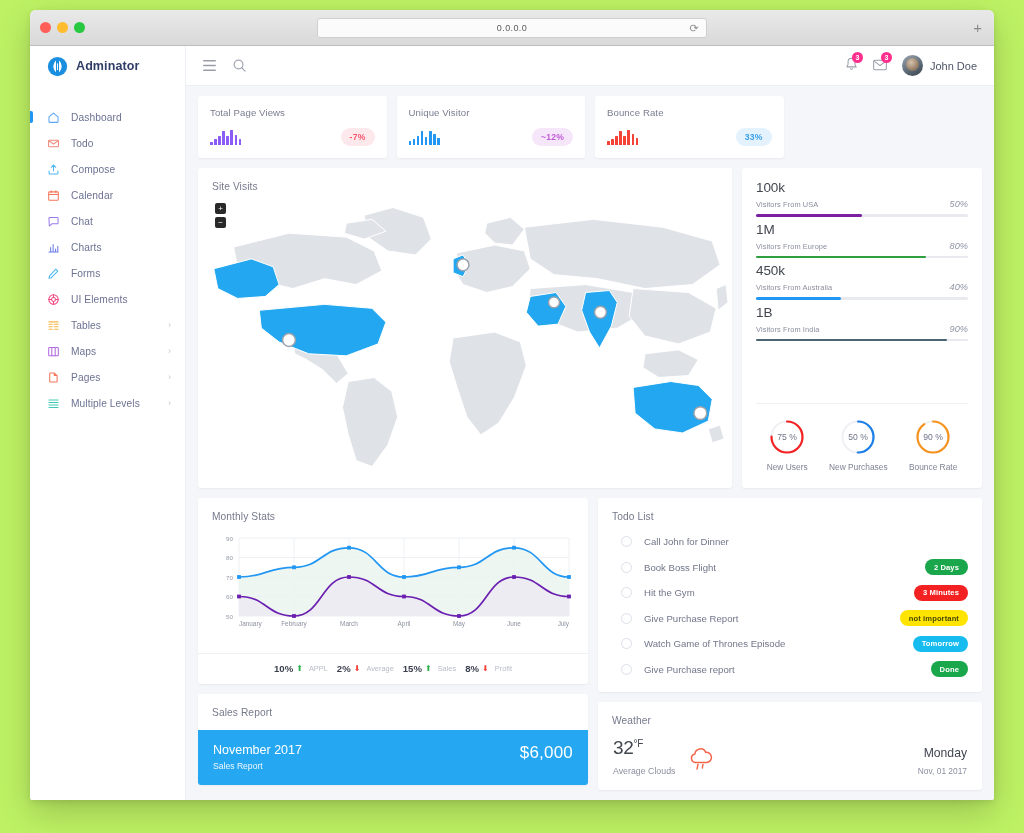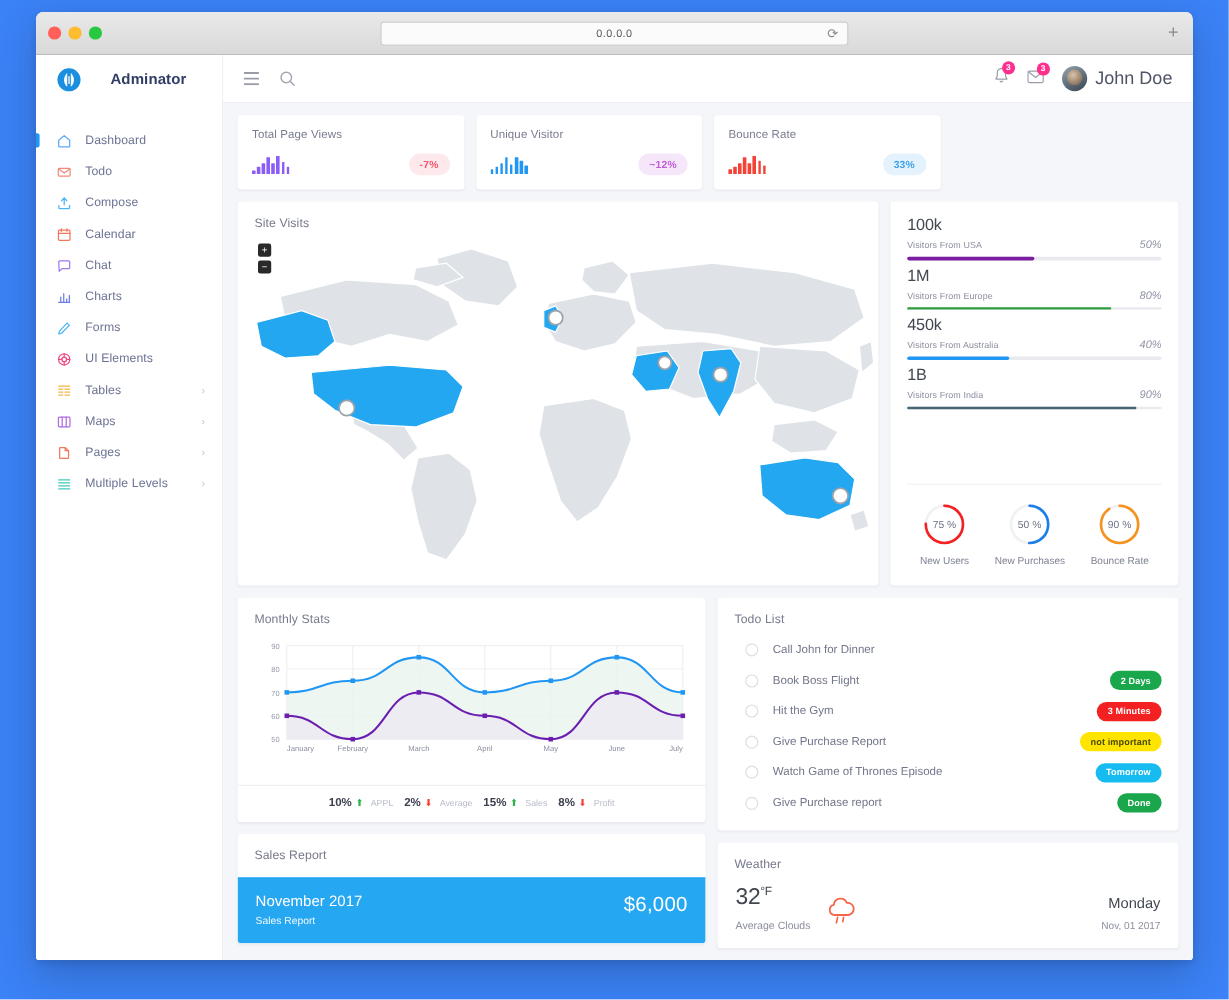--- a/index.html
+++ b/index.html
@@ -2,21 +2,21 @@
 <html><head>
 <meta charset="utf-8">
 <style>
   * { box-sizing: border-box; margin: 0; padding: 0; }
   html, body {
     width: 1024px; height: 833px;
     background: #f4f4f4;
     font-family: "Liberation Sans", sans-serif;
     overflow: hidden;
   }
-  .desktop { position: relative; width: 1024px; height: 833px; background: #3b82f6; }
+  .desktop { position: relative; width: 1024px; height: 833px; background: #bef264; }
 
   
   .browser {
     position: absolute; left: 30px; top: 10px;
     width: 964px; height: 790px;
     background: #fff;
     border-radius: 6px 6px 3px 3px;
     box-shadow: 0 12px 34px rgba(0,0,0,.20), 0 2px 6px rgba(0,0,0,.10);
     overflow: hidden;
   }
@@ -35,21 +35,21 @@
     display: flex; align-items: center; justify-content: center;
     font-size: 9px; color: #5b5b5b; letter-spacing: .4px;
   }
   .reload { position: absolute; right: 7px; top: 3px; font-size: 11px; color: #8a8a8a; }
   .chrome-plus { position: absolute; right: 12px; font-size: 15px; color: #8a8a8a; line-height: 1; }
 
   .viewport { height: 754px; display: flex; background: #fff; position: relative; }
 
   
   .sidebar { width: 156px; background: #fff; border-right: 1px solid #eceff3; flex: none; }
-  .brand { height: 40px; display: flex; align-items: center; gap: 24px; padding: 0 0 0 17px; }
+  .brand { height: 40px; display: flex; align-items: center; gap: 8px; padding: 0 0 0 17px; }
   .logo { width: 21px; height: 21px; flex: none; }
   .brand-name { font-size: 12.5px; font-weight: bold; color: #303e67; letter-spacing: .1px; }
   .nav { padding-top: 18px; }
   .nav-item {
     position: relative; display: flex; align-items: center;
     height: 26px; padding-left: 17px; gap: 11px; cursor: pointer;
   }
   .nav-item .ico { width: 13px; height: 13px; flex: none; display: block; }
   .nav-label { font-size: 10.2px; color: #6c7293; letter-spacing: .1px; white-space: nowrap; }
   .nav-item.active::before {
@@ -76,21 +76,21 @@
   .user { display: flex; align-items: center; gap: 7px; cursor: pointer; }
   .avatar {
     width: 21px; height: 21px; border-radius: 50%; flex: none;
     background: linear-gradient(150deg,#9aa6b2,#5f6d7a 55%,#39424c);
     position: relative; overflow: hidden;
   }
   .avatar::after {
     content:""; position:absolute; left:4px; top:3px; width:13px; height:13px;
     border-radius:50%; background: radial-gradient(circle at 40% 35%, #d7c3ad, #8e7761 70%);
   }
-  .user-name { font-size: 15px; color: #4f5467; }
+  .user-name { font-size: 11px; color: #4f5467; }
 
   .content { padding: 10px 12px 12px; flex: 1; overflow: hidden; }
 
   .card { background: #fff; border-radius: 3px; box-shadow: 0 1px 2px rgba(20,30,60,.055); }
   .card-title { font-size: 10.2px; color: #76798c; padding: 13px 14px 0; letter-spacing: .1px; }
 
   
   .stats-row { display: grid; grid-template-columns: repeat(4,1fr); gap: 10px; }
   .stat { height: 62px; padding: 11px 12px 0; position: relative; }
   .stat-label { font-size: 9.6px; color: #7a7d90; letter-spacing: .1px; }

